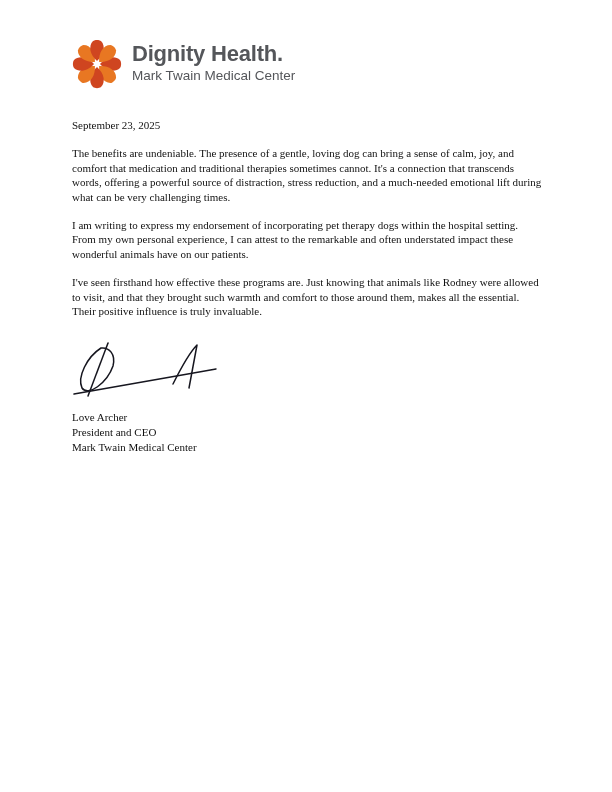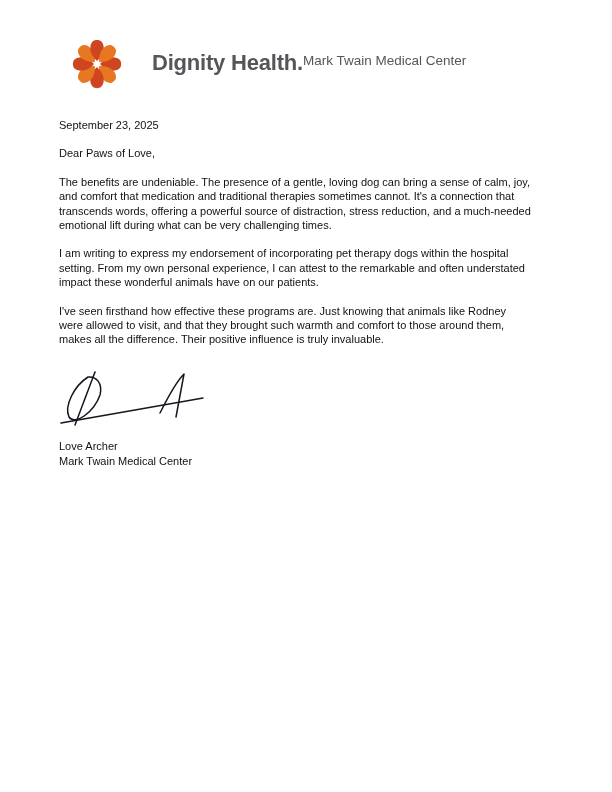--- a/index.html
+++ b/index.html
@@ -25,46 +25,47 @@
     align-items: center;
     gap: 10px;
   }
   .logo-mark {
     width: 50px;
     height: 54px;
     flex: 0 0 auto;
   }
   .brand-text {
     display: flex;
+    flex-direction: column;
     justify-content: flex-end;
-    margin-left: 20px;
   }
   .brand-name {
     font-size: 22px;
     font-weight: bold;
     color: #54565a;
     letter-spacing: -0.2px;
     line-height: 1.1;
   }
   .brand-sub {
     font-size: 13.5px;
     font-weight: normal;
     color: #54565a;
     margin-top: 3px;
     line-height: 1.1;
   }
   
   .letter-body {
     position: absolute;
     top: 118px;
-    left: 59px;
+    left: 72px;
     width: 472px;
     font-size: 11px;
     line-height: 14.4px;
     color: #111111;
+    font-family: Liberation Serif, serif;
   }
   .date-line {
     margin: 0 0 14px 0;
   }
   .salutation {
     margin: 0 0 14px 0;
   }
   .letter-body p.para {
     margin: 0 0 14px 0;
   }
@@ -116,36 +117,36 @@
       </g>
     </svg>
     <div class="brand-text">
       <div class="brand-name">Dignity Health.</div>
       <div class="brand-sub">Mark Twain Medical Center</div>
     </div>
   </div>
 
   <div class="letter-body">
     <p class="date-line">September 23, 2025</p>
-    <p class="salutation">Dear Paws of Love,</p>
 
     <p class="para">The benefits are undeniable. The presence of a gentle, loving dog can bring a sense of calm, joy, and comfort that medication and traditional therapies sometimes cannot. It's a connection that transcends words, offering a powerful source of distraction, stress reduction, and a much-needed emotional lift during what can be very challenging times.</p>
     <p class="para">I am writing to express my endorsement of incorporating pet therapy dogs within the hospital setting. From my own personal experience, I can attest to the remarkable and often understated impact these wonderful animals have on our patients.</p>
-    <p class="para">I've seen firsthand how effective these programs are. Just knowing that animals like Rodney were allowed to visit, and that they brought such warmth and comfort to those around them, makes all the difference. Their positive influence is truly invaluable.</p>
+    <p class="para">I've seen firsthand how effective these programs are. Just knowing that animals like Rodney were allowed to visit, and that they brought such warmth and comfort to those around them, makes all the essential. Their positive influence is truly invaluable.</p>
 
     <div class="signature-wrap">
       <svg width="150" height="62" viewBox="0 0 150 62" aria-hidden="true">
         <g fill="none" stroke="#16161f" stroke-width="1.5" stroke-linecap="round" stroke-linejoin="round">
           <path d="M29 8 C15 17 5 37 10 48 C16 57 35 43 41 26 C44 14 37 7 29 8"></path>
           <path d="M36 3 L16 56"></path>
           <path d="M2 54 C45 46 95 38 144 29"></path>
           <path d="M101 44 C109 28 117 13 125 5 L117 48"></path>
         </g>
       </svg>
     </div>
 
     <div class="signoff">
       <div>Love Archer</div>
+      <div>President and CEO</div>
       <div>Mark Twain Medical Center</div>
     </div>
   </div>
 
 </div>
 
 </body></html>

